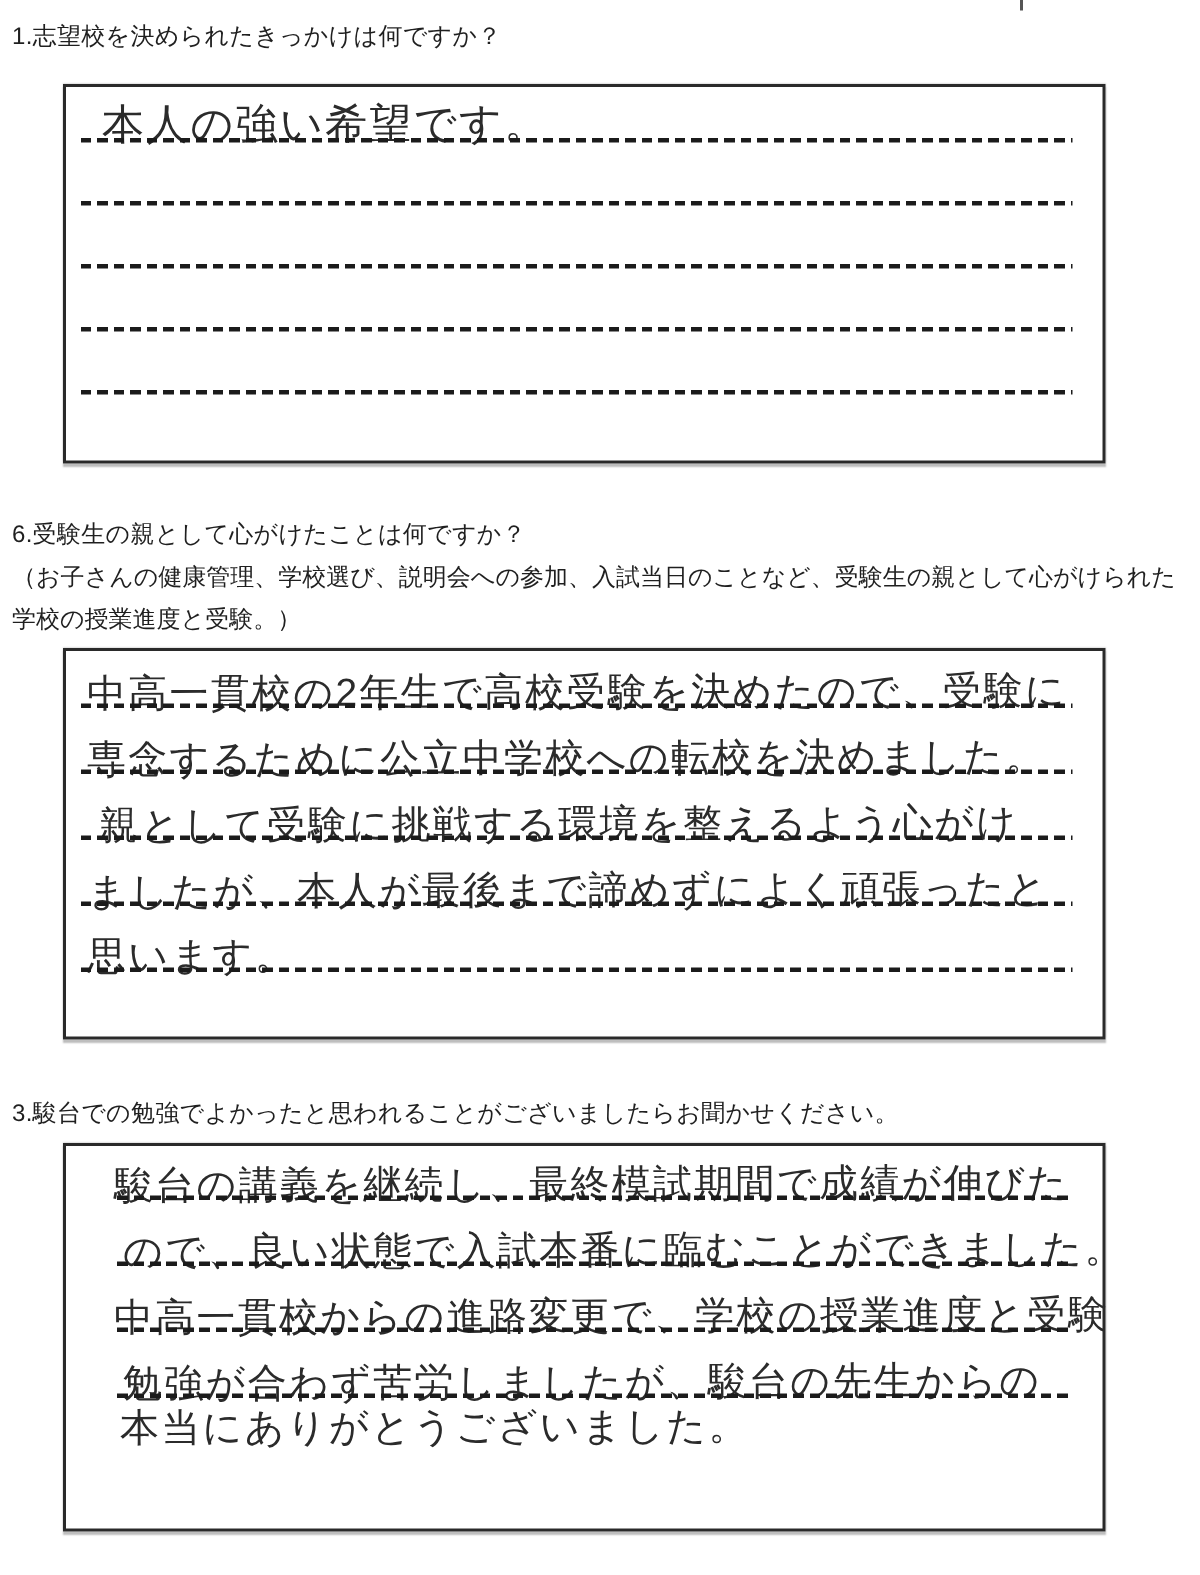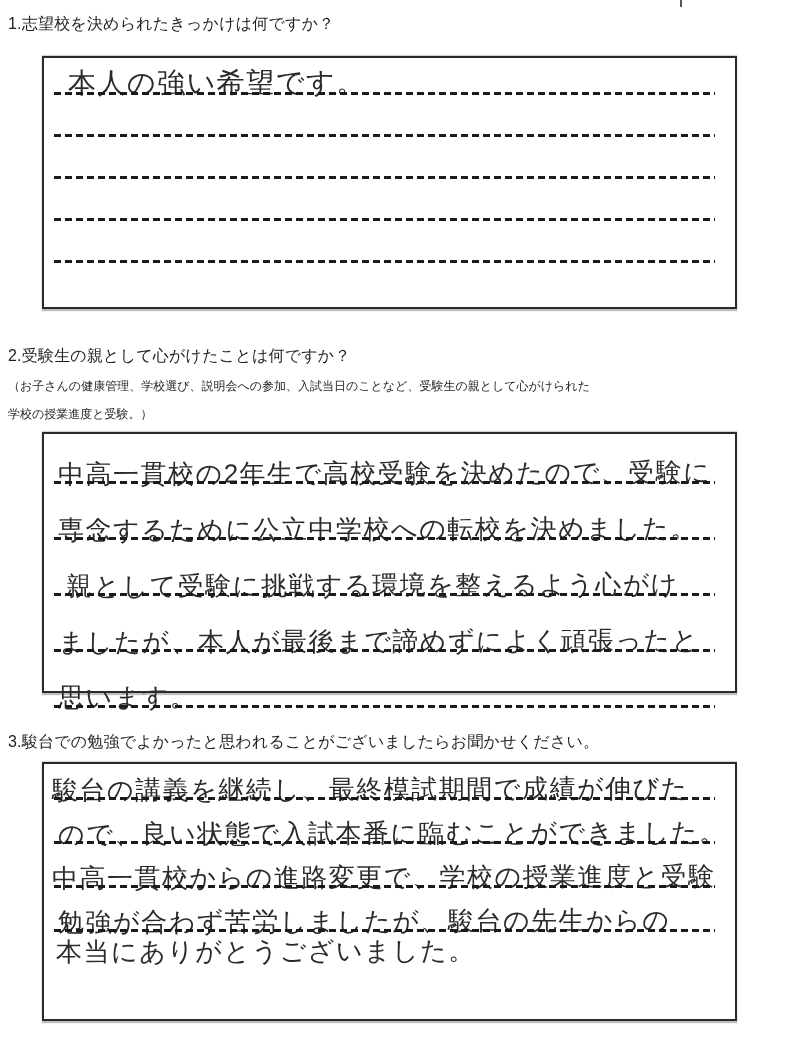--- a/index.html
+++ b/index.html
@@ -26,21 +26,21 @@
     font-size: 16px;
     font-weight: 500;
     color: var(--ink);
     white-space: nowrap;
     letter-spacing: 0.2px;
   }
   .q-note {
     position: absolute;
     left: 8px;
     color: var(--ink);
-    font-size: 12px;
+    font-size: 16px;
     font-weight: 500;
   }
   .note-line {
     white-space: nowrap;
     line-height: 28px;
   }
   .answer-box {
     position: absolute;
     left: 42px;
     width: 695px;
@@ -66,21 +66,21 @@
     font-size: 26px;
     color: var(--hand);
     white-space: nowrap;
     letter-spacing: 1.5px;
     transform: rotate(-0.2deg);
     font-weight: 400;
   }
   #box1 .row { height: 42px; }
   #box1 .row.first { height: 37px; }
   #box1 .hw { font-size: 28px; left: 24px; }
-  #box2 .row { height: 44px; margin-top: 12px; }
+  #box2 .row { height: 44px; }
   #box2 .row.first { height: 38px; }
   #box3 .row { height: 44px; }
   #box3 .row.first { height: 36px; }
   .tail-row {
     position: relative;
     height: 28px;
   }
   .tail-row .hw {
     bottom: auto;
     top: 2px;
@@ -120,21 +120,21 @@
     <div class="row">
       <span class="hw"></span>
       <div class="rule"></div>
     </div>
     <div class="row">
       <span class="hw"></span>
       <div class="rule"></div>
     </div>
   </div>
 
-  <div class="q-label" style="top:346px;">2.受験生の親として心がけたことは何ですか？</div>
+  <div class="q-label" style="top:346px;">6.受験生の親として心がけたことは何ですか？</div>
 
   <div class="q-note" style="top:372px;">
     <div class="note-line">（お子さんの健康管理、学校選び、説明会への参加、入試当日のことなど、受験生の親として心がけられた</div>
     <div class="note-line">学校の授業進度と受験。）</div>
   </div>
 
   <div class="answer-box" id="box2" style="top:432px; height:261px;">
     <div class="row first">
       <span class="hw">中高一貫校の2年生で高校受験を決めたので、受験に</span>
       <div class="rule"></div>
@@ -152,21 +152,21 @@
       <div class="rule"></div>
     </div>
     <div class="row">
       <span class="hw">思います。</span>
       <div class="rule"></div>
     </div>
   </div>
 
   <div class="q-label" style="top:732px;">3.駿台での勉強でよかったと思われることがございましたらお聞かせください。</div>
 
-  <div class="answer-box" id="box3" style="top:762px; height:259px;">
+  <div class="answer-box" id="box3" style="top:762px; height:259px;padding-left:24px;">
     <div class="row first">
       <span class="hw" style="left:8px;">駿台の講義を継続し、最終模試期間で成績が伸びた</span>
       <div class="rule"></div>
     </div>
     <div class="row">
       <span class="hw">ので、良い状態で入試本番に臨むことができました。</span>
       <div class="rule"></div>
     </div>
     <div class="row">
       <span class="hw" style="left:8px;">中高一貫校からの進路変更で、学校の授業進度と受験</span>

